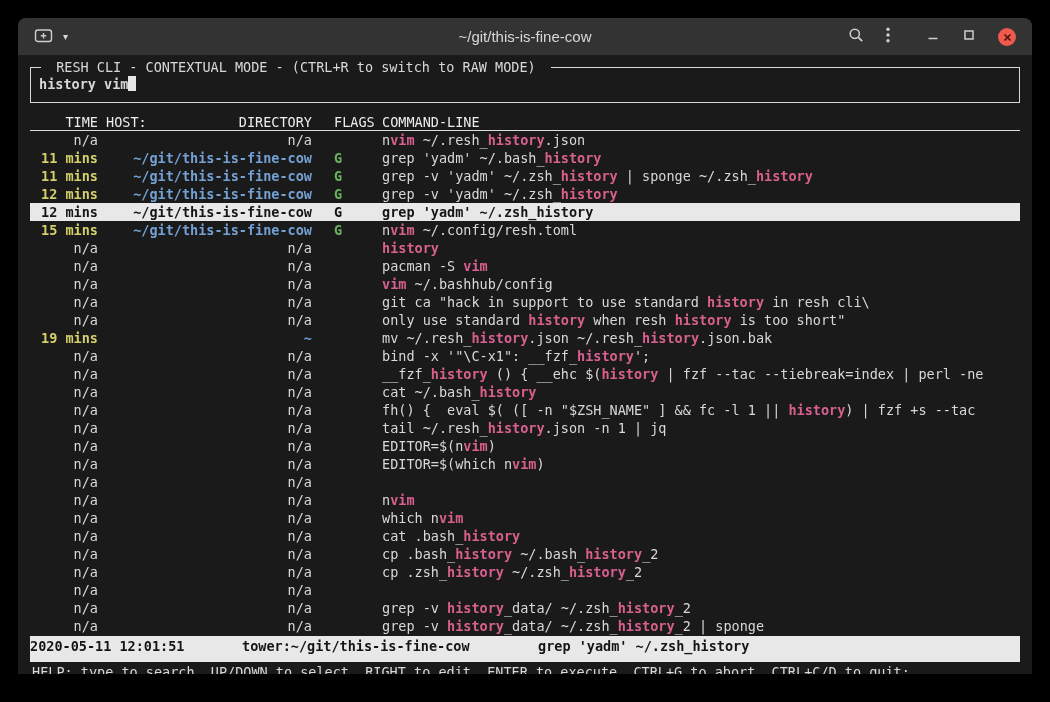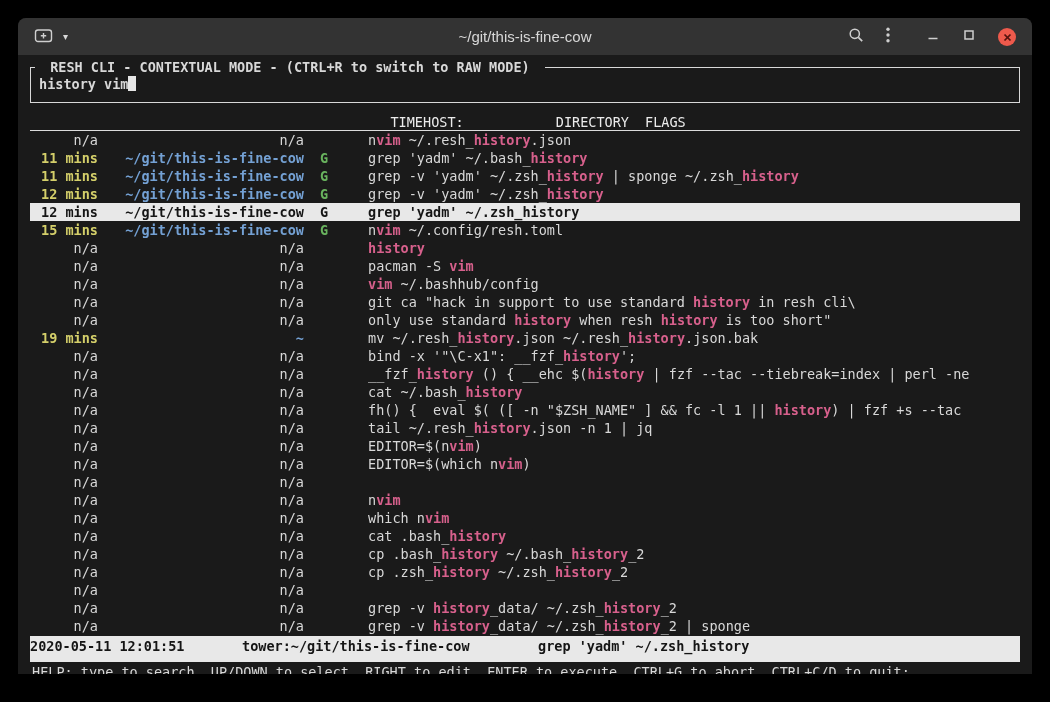--- a/index.html
+++ b/index.html
@@ -30,32 +30,32 @@
 
   
   .terminal {
     height:619px; padding:12px 12px 2px;
     font-family:"DejaVu Sans Mono", monospace; font-size:13.5px;
     color:var(--fg,#d8d8d8); background:var(--terminal_bg,#1a1a1a);
   }
 
   .search-box { position:relative; border:1px solid #d8d8d8; height:36px; margin-bottom:10px; }
   .box-title {
-    position:absolute; top:-9px; left:4px; background:var(--terminal_bg,#1a1a1a);
-    padding:0 7px; font-weight:700; font-size:13.5px; white-space:pre;
+    position:absolute; top:-9px; left:10px; background:var(--terminal_bg,#1a1a1a);
+    padding:0 7px; font-weight:400; font-size:13.5px; white-space:pre;
   }
   .query-line { padding:0 8px; line-height:33px; font-weight:700; white-space:pre; }
   .cursor { display:inline-block; width:8px; height:15px; background:#e6e6e6; vertical-align:-2px; }
 
   .trow { display:flex; height:18px; line-height:18px; padding:0 4px; }
   .header-row { border-bottom:1px solid #dcdcdc; color:#ececec;justify-content:center; }
   .col { flex:none; white-space:pre; overflow:hidden; }
   .c-time  { width:64px; text-align:right; }
-  .c-host  { width:206px; text-align:right; margin-left:0; }
-  .c-flags { width:46px; margin-left:16px; }
+  .c-host  { width:206px; text-align:right; margin-left:8px; }
+  .c-flags { width:46px; margin-left:22px; }
   .c-cmd   { flex:1 1 auto; margin-left:2px; }
   .hdr-host { display:flex; justify-content:space-between; text-align:left; }
 
   .time { color:var(--time_yellow,#d4cf6a); font-weight:700; }
   .na   { color:var(--fg,#d8d8d8); }
   .host { color:var(--dir_blue,#74a1d4); font-weight:700; }
   .flag { color:var(--flag_green,#69b35e); font-weight:700; }
   .hl   { color:var(--highlight_pink,#d7608c); font-weight:700; }
 
   .trow.selected { background:var(--selected_bg,#e8e8e8); }
@@ -141,20 +141,21 @@
 
     <div class="search-box">
       <span class="box-title"> RESH CLI - CONTEXTUAL MODE - (CTRL+R to switch to RAW MODE) </span>
       <div class="query-line"><span>history vim</span><span class="cursor"></span></div>
     </div>
 
     <div class="trow header-row">
       <span class="col c-time">TIME</span>
       <span class="col c-host hdr-host"><span>HOST:</span><span>DIRECTORY</span></span>
       <span class="col c-flags">FLAGS</span>
+      <span class="col c-cmd">COMMAND-LINE</span>
     </div>
 
     <div>
         <div class="trow">
           <span class="col c-time na">n/a</span>
           <span class="col c-host na">n/a</span>
           <span class="col c-flags flag"></span>
           <span class="col c-cmd"><span>n</span><span class="hl">vim</span><span> ~/.resh_</span><span class="hl">history</span><span>.json</span></span>
         </div>
         <div class="trow">

